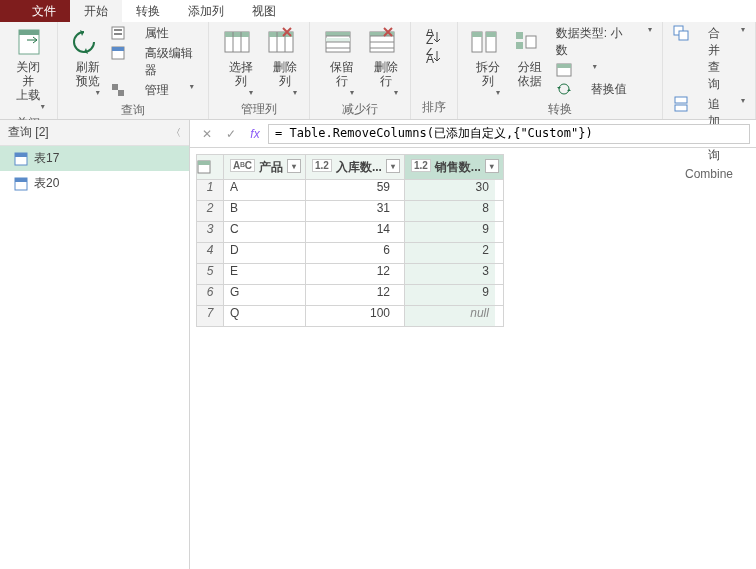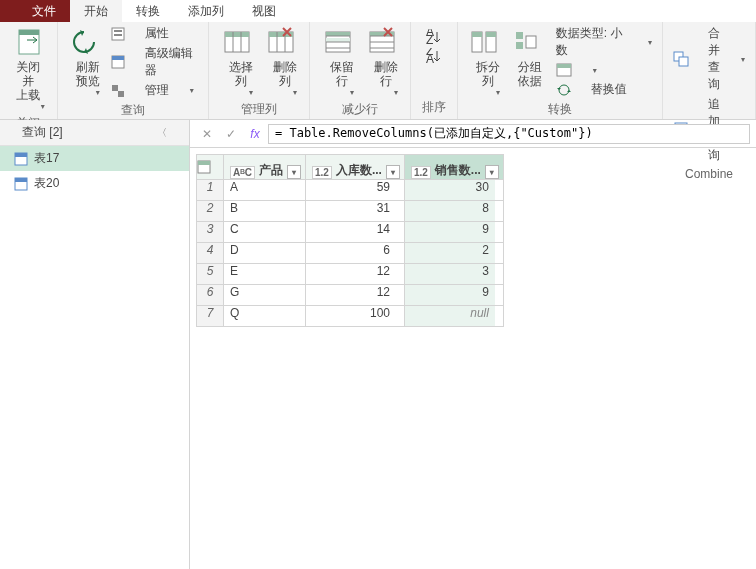--- a/index.html
+++ b/index.html
@@ -10,43 +10,43 @@
 .tabs .tab.green { background: #7f1d1d; color: #fff; padding-left: 32px; }
 .tabs .tab.active { background: #f3f3f3; }
 
 .ribbon { display: flex; height: 98px; background: #f3f3f3; border-bottom: 1px solid #d4d4d4; }
 .group { display: flex; flex-direction: column; border-right: 1px solid #e1e1e1; padding: 0; }
 .group-body { display: flex; flex: 1; padding: 2px 6px 0 6px; align-items: flex-start; }
 .group-label { text-align: center; color: #666; font-size: 12px; padding: 2px 0 3px 0; }
 .big-btn { display: flex; flex-direction: column; align-items: flex-end; justify-content: flex-start; padding: 2px 6px; cursor: pointer; min-width: 40px; }
 .big-btn .icon { width: 32px; height: 32px; display: flex; align-items: center; justify-content: center; }
 .big-btn .lbl { text-align: center; line-height: 14px; margin-top: 2px; }
-.small-row { display: flex; align-items: center; padding: 1px 4px; cursor: pointer; gap: 19px; }
+.small-row { display: flex; align-items: flex-start; padding: 1px 4px; cursor: pointer; gap: 19px; }
 .small-col { display: flex; flex-direction: column; gap: 1px; }
 .dd-arrow { font-size: 8px; color: #666; margin-left: 2px; }
 
 .workspace { display: flex; height: calc(569px - 22px - 98px); }
 .sidebar { width: 190px; border-right: 1px solid #d4d4d4; background: #fff; overflow: hidden; }
-.sidebar-header { display: flex; align-items: center; justify-content: space-between; background: #f3f3f3; border-bottom: 1px solid #e1e1e1; padding: 4px 22px; font-weight: 400; }
+.sidebar-header { display: flex; align-items: center; justify-content: space-between; background: #f3f3f3; border-bottom: 1px solid #e1e1e1; padding: 4px 8px; font-weight: 400; }
 .sidebar-header .chev { font-size: 10px; color: #666; }
 .query-item { display: flex; align-items: center; gap: 6px; padding: 4px 8px 4px 14px; cursor: pointer; }
 .query-item.selected { background: #cce8da; }
 .query-icon { width: 14px; height: 14px; }
 
 .main { flex: 1; display: flex; flex-direction: column; }
 .formula-bar { display: flex; align-items: center; height: 28px; border-bottom: 1px solid #d4d4d4; padding: 0 6px; gap: 2px; }
 .fb-btn { width: 22px; height: 22px; display: flex; align-items: center; justify-content: center; color: #999; cursor: pointer; }
 .fb-input { flex: 1; border: 1px solid #ccc; height: 20px; padding: 0 6px; background: #fff; font-family: Consolas, monospace; font-size: 12px; }
 
 .table-area { padding: 6px 0 0 6px; overflow: auto; }
 table.data { border-collapse: collapse; }
 table.data th, table.data td { border: 1px solid #d4d4d4; padding: 0; }
 .hcell { background: #f3f3f3; height: 24px; display: flex; align-items: center; }
 .corner { width: 26px; background: #eef5f1; text-align: center; }
-.colhead { display: flex; align-items: flex-end; padding: 12px 4px 0 6px; gap: 4px; height: 24px; background: #eef5f1; }
+.colhead { display: flex; align-items: flex-start; padding: 4px 4px 0 6px; gap: 4px; height: 24px; background: #eef5f1; }
 .colhead.sel { background: #c5e0d3; }
 .colhead .type-icon { font-size: 10px; color: #666; background: #fff; padding: 0 2px; border: 1px solid #ccc; }
 .colhead .name { flex: 1; white-space: nowrap; }
 .filter-btn { width: 14px; height: 14px; border: 1px solid #b5b5b5; background: #fff; display: flex; align-items: center; justify-content: center; font-size: 8px; color: #666; cursor: pointer; }
 .rowhead { width: 26px; text-align: center; background: #f3f3f3; color: #666; font-style: italic; height: 20px; }
 .cell { height: 20px; padding: 0 6px; }
 .cell.text { text-align: left; width: 80px; }
 .cell.num { text-align: right; width: 90px; }
 .cell.sel { background: #eaf4ef; }
 .cell .null { color: #888; font-style: italic; }

